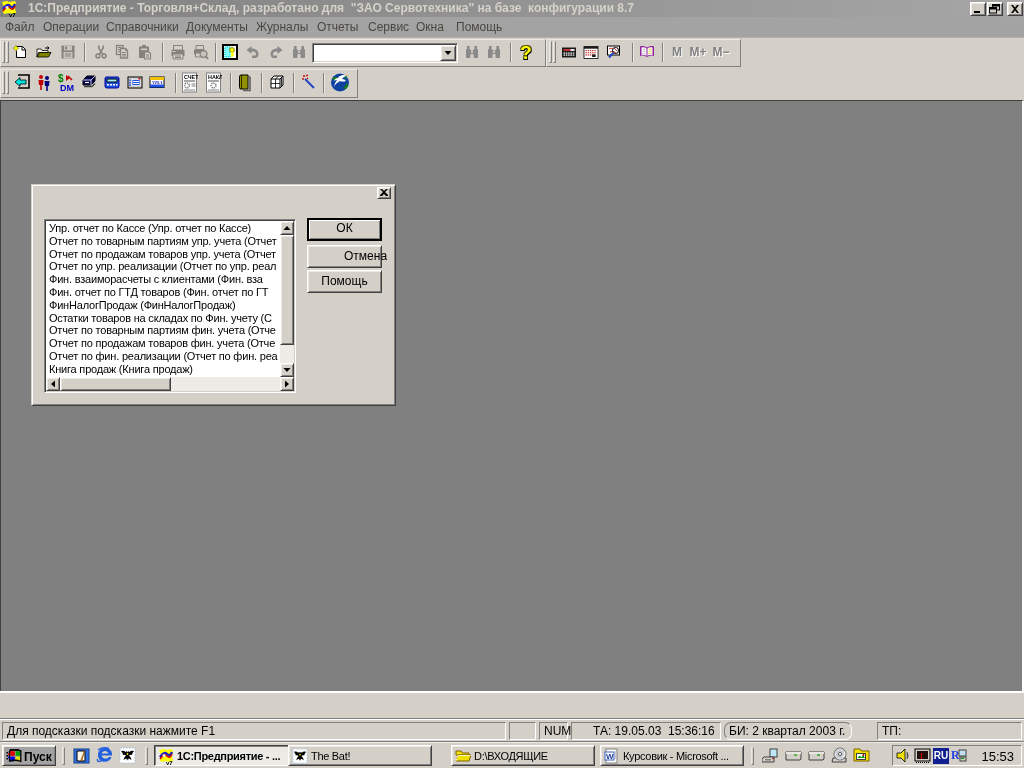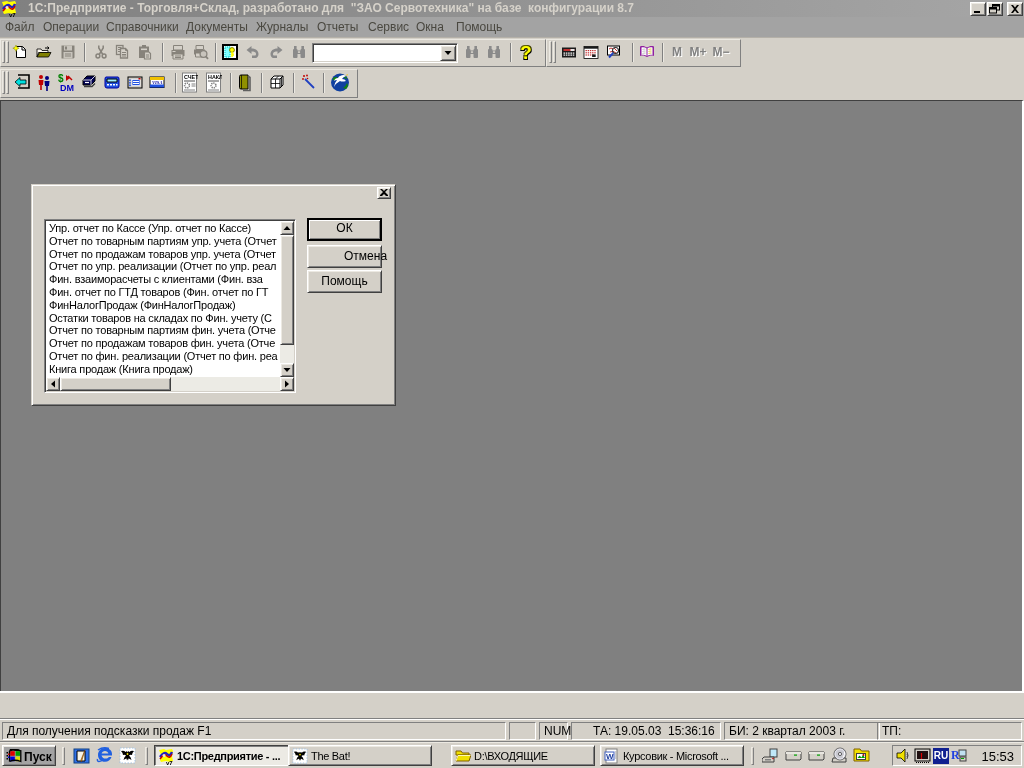--- a/index.html
+++ b/index.html
@@ -477,25 +477,25 @@
         </svg></div>
   </div>
   <div class="dlgbtn" id="btnok">ОК</div>
   <div class="dlgbtn" style="top:60px;padding-left:36px;">Отмена</div>
   <div class="dlgbtn" style="top:85px;">Помощь</div>
 </div>
 
 <div id="band" class="abs"></div>
 
 <div id="statusbar" class="abs">
-  <div class="spanel" style="left:2px; width:504px;">Для получения подсказки продаж F1</div>
+  <div class="spanel" style="left:2px; width:504px;">Для подсказки подсказки нажмите F1</div>
   <div class="spanel" style="left:509px; width:27px;"></div>
   <div class="spanel" style="left:539px; width:29px;">NUM</div>
   <div class="spanel" style="left:571px; width:150px;padding-left:21px;">ТА: 19.05.03&nbsp; 15:36:16</div>
-  <div class="spanel" style="left:724px; width:156px;">БИ: 2 квартал 2003 г.</div>
+  <div class="spanel" style="left:724px; width:128px;border-radius:7px;">БИ: 2 квартал 2003 г.</div>
   <div class="spanel" style="left:877px; width:145px;">ТП:</div>
 </div>
 
 <div id="taskbar" class="abs">
 
   <div style="position:absolute; left:2px; top:2px; width:54px; height:21px; background:#a3a3a3;
        border:1px solid; border-color:#FFFFFF #404040 #404040 #FFFFFF; box-shadow:inset 1px 1px 0 #ECE9E2, inset -1px -1px 0 #808080;">
     <svg style="position:absolute; left:3px; top:1px;" width="18" height="17" viewBox="0 0 18 17">
       <g>
         <path d="M3,4 Q6,2 9,4 L16,4 Q13,2 10,2 L4,2 Z" fill="#000"></path>

